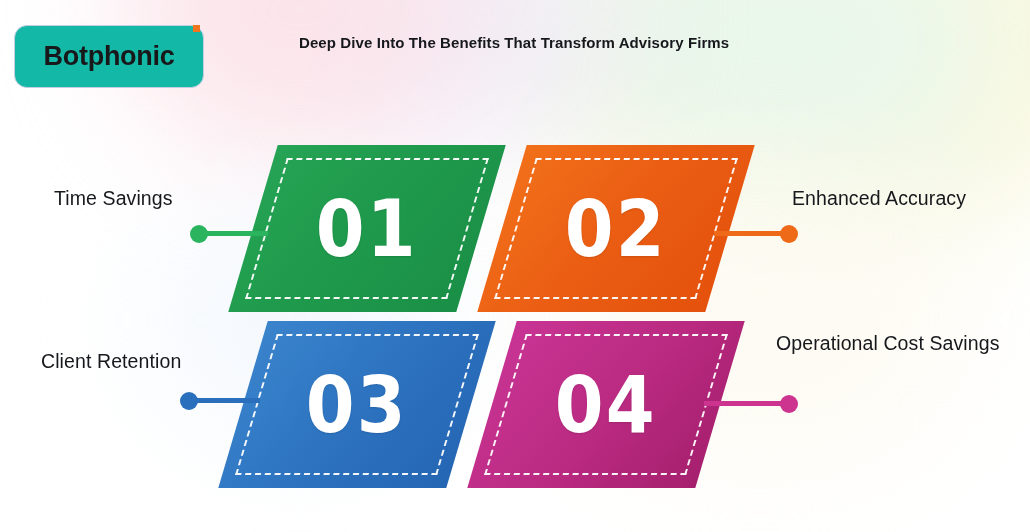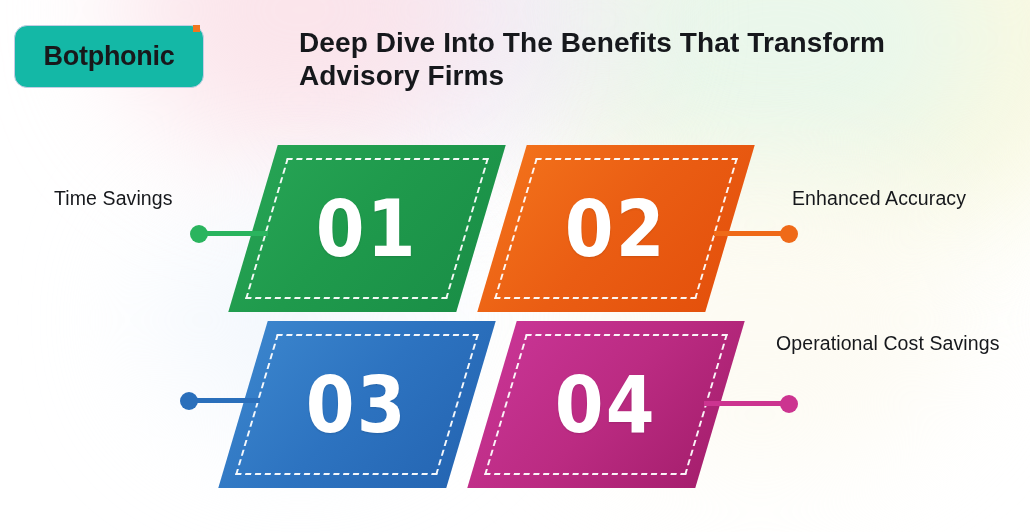--- a/index.html
+++ b/index.html
@@ -35,21 +35,21 @@
     font-size:27px; font-weight:bold; color:#18181b;
     letter-spacing:-.3px; position:relative; white-space:nowrap;
   }
   #logo-dot {
     position:absolute; right:3px; top:-1px;
     width:7px; height:7px; background:#f1751f;
   }
 
   #title {
     position:absolute; left:299px; top:26px; width:600px;
-    font-size:28px; font-weight:bold; color:#16181c;
+    font-size:15px; font-weight:bold; color:#16181c;
     line-height:33px; letter-spacing:.1px;
   }
 
   
   #diagram { position:absolute; inset:0; z-index:4; }
 
   .tile {
     position:absolute;
     transform:skewX(-16.5deg);
     color:#fff;
@@ -160,15 +160,16 @@
     <span class="dot"></span>
     <span class="line"></span>
   </div>
   <div class="conn" id="conn-04">
     <span class="line"></span>
     <span class="dot"></span>
   </div>
 
   <div class="label" id="label-01">Time Savings</div>
   <div class="label" id="label-02">Enhanced Accuracy</div>
+  <div class="label" id="label-03">Client Retention</div>
   <div class="label" id="label-04">Operational Cost Savings</div>
 
 </div>
 
 </body></html>

